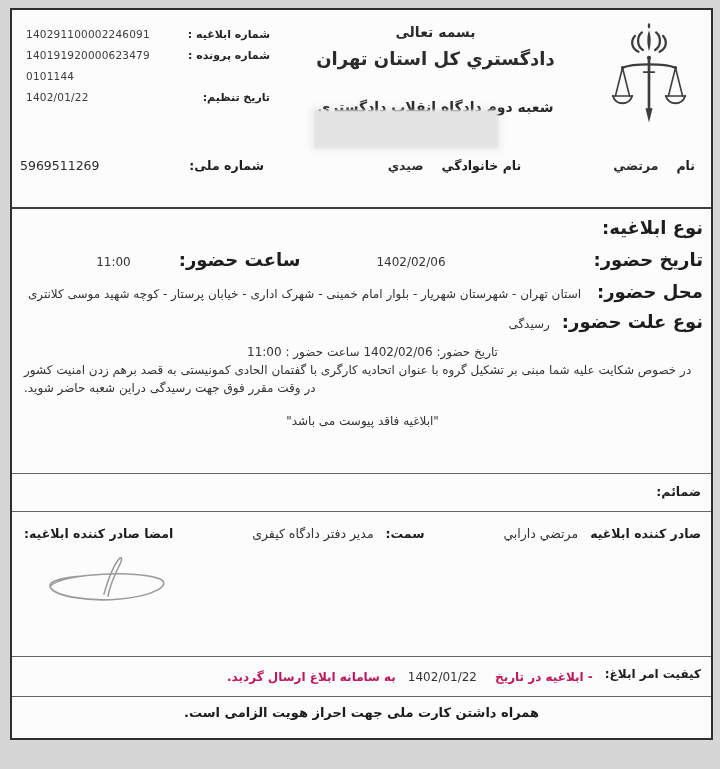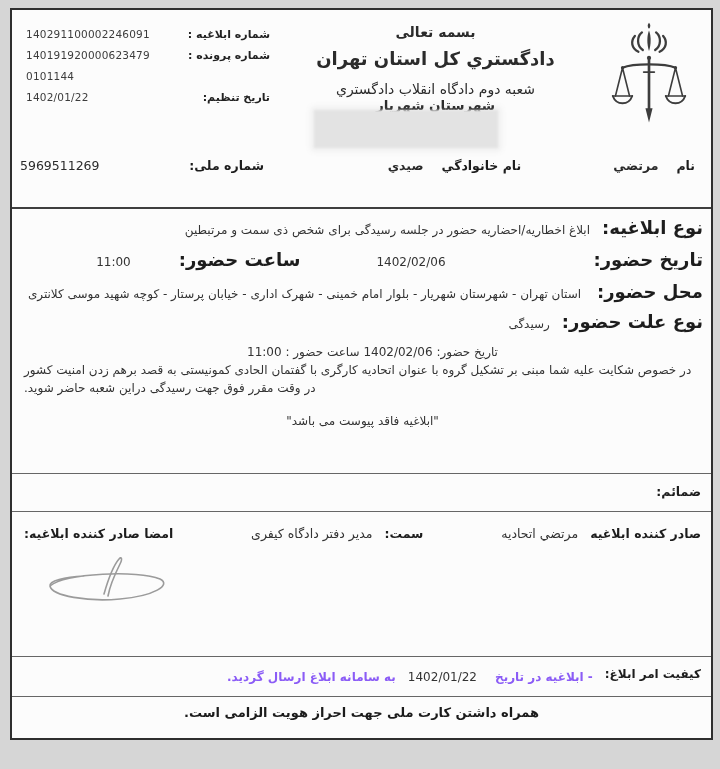--- a/index.html
+++ b/index.html
@@ -21,21 +21,21 @@
   .lbl { font-weight:bold; color:#1d1d1d; white-space:nowrap; }
   .val { color:#333; }
   .num { direction:ltr; unicode-bidi:isolate;text-align:right; }
 
   
   .sec-header { height:126px; display:flex; align-items:flex-start; padding:10px 14px 0 14px; position:relative; }
   .emblem { width:96px; display:flex; justify-content:center; }
   .header-center { flex:1; text-align:center; padding-top:4px; }
   .bismillah { font-size:14px; font-weight:bold; }
   .org-title { font-size:18px; font-weight:bold; margin-top:8px; }
-  .branch { font-size:14px; font-weight:normal; margin-top:12px; }
+  .branch { font-size:14px; font-weight:bold; margin-top:30px; }
   .branch2 { font-size:13.5px; font-weight:bold; margin-top:0; }
   .header-meta { width:244px; padding-top:8px; }
   .meta-row { display:flex; align-items:baseline; height:21px; }
   .meta-label { width:118px; font-size:11px; font-weight:bold; text-align:right; color:#222; }
   .meta-value { flex:1; direction:ltr; text-align:left; font-size:10.5px; color:#3c3c3c; letter-spacing:0.2px; }
   .redaction {
     position:absolute; left:302px; top:100px; width:184px; height:38px;
     background:#e3e3e3; filter:blur(1.2px);
     box-shadow:0 0 6px 3px rgba(120,120,120,0.10);
   }
@@ -66,21 +66,21 @@
   
   .sec-issuer { height:145px; border-bottom:1px solid #666; position:relative; font-size:12.5px; }
   .issuer-row { display:flex; justify-content:space-between; padding:14px 10px 0 12px; }
   .igroup { display:flex; gap:12px; }
   .signature { position:absolute; left:28px; top:36px; }
 
   
   .sec-delivery { height:40px; border-bottom:1px solid #666; display:flex; align-items:center; padding:0 10px; font-size:12px; }
   .raise { position:relative; top:-3px; }
   .spd1 { width:12px; } .spd2 { width:18px; } .spd3 { width:12px; }
-  .bold { font-weight:bold; color:#8b5cf6; }
+  .bold { font-weight:bold; color:#be185d; }
 
   
   .sec-footer { height:41px; text-align:center; padding-top:8px; font-size:13px; font-weight:bold; color:#1b1b1b; }
 </style>
 </head>
 <body>
 
 <div class="doc" dir="rtl">
 
   <div class="sec-header">
@@ -151,21 +151,20 @@
     <span class="pgroup-id">
       <span class="lbl">شماره ملی:</span>
       <span class="pval num" dir="ltr">5969511269</span>
     </span>
   </div>
 
   <div class="sec-main">
     <div class="row">
       <span class="lbl">نوع ابلاغیه:</span>
       <span class="gap"></span>
-      <span class="val">ابلاغ اخطاریه/احضاریه حضور در جلسه رسیدگی برای شخص ذی سمت و مرتبطین</span>
     </div>
     <div class="row">
       <span class="lbl">تاریخ حضور:</span>
       <span class="sp-a"></span>
       <span class="val num" dir="ltr">1402/02/06</span>
       <span class="sp-b"></span>
       <span class="lbl">ساعت حضور:</span>
       <span class="sp-c"></span>
       <span class="val num" dir="ltr">11:00</span>
     </div>
@@ -184,21 +183,21 @@
   </div>
 
   <div class="sec-attach">
     <span class="lbl">ضمائم:</span>
   </div>
 
   <div class="sec-issuer">
     <div class="issuer-row">
       <span class="igroup">
         <span class="lbl">صادر کننده ابلاغیه</span>
-        <span class="val">مرتضي اتحادیه</span>
+        <span class="val">مرتضي دارابي</span>
       </span>
       <span class="igroup">
         <span class="lbl">سمت:</span>
         <span class="val">مدیر دفتر دادگاه کیفری</span>
       </span>
       <span class="lbl">امضا صادر کننده ابلاغیه:</span>
     </div>
     <svg class="signature" width="140" height="66" viewBox="0 0 140 66">
       <g fill="none" stroke="#9b9b9b" stroke-width="1.6" stroke-linecap="round">
         <path d="M10 38 C26 25 98 22 120 31 C132 37 114 48 80 51 C48 54 12 48 10 38 C9 33 24 29 44 28"></path>

